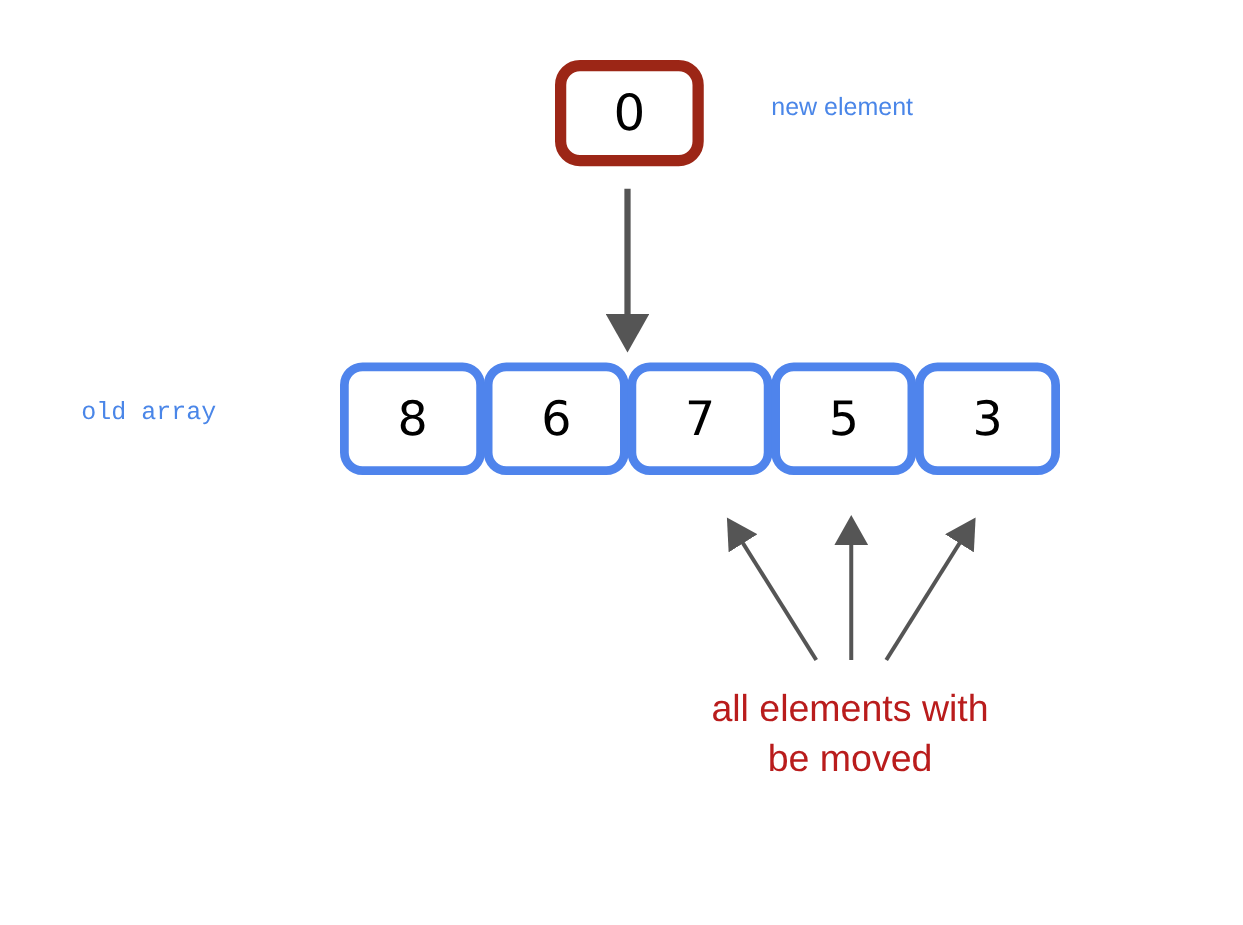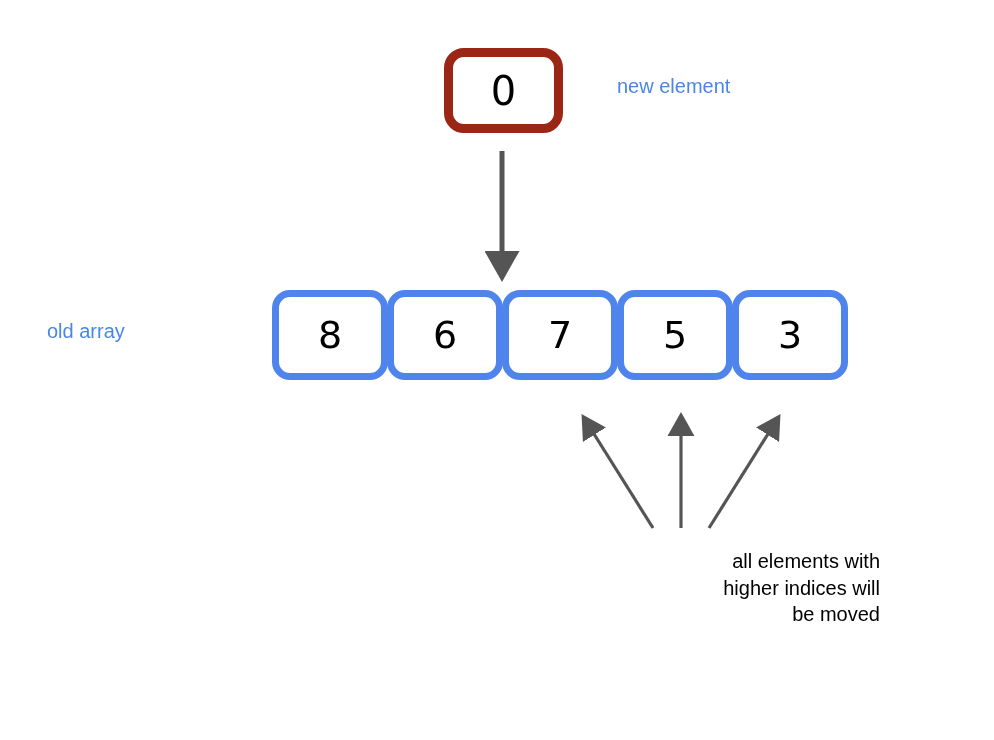--- a/index.html
+++ b/index.html
@@ -75,31 +75,32 @@
     font-size: 20px;
     line-height: 1.22;
     white-space: nowrap;
     font-family: "Liberation Sans", sans-serif;
   }
   .label-new-element {
     left: 617px;
     top: 74px;
   }
   .label-old-array {
-    left: 47px;
+    left: 65px;
     top: 319px;
+    font-family: Liberation Mono, monospace;
   }
   .caption {
     position: absolute;
     left: 480px;
     top: 548px;
     width: 400px;
-    text-align: right;
-    color: #000000;
-    font-size: 20px;
+    text-align: center;
+    color: #b91c1c;
+    font-size: 30px;
     line-height: 1.33;
     font-family: "Liberation Sans", sans-serif;
   }
 
   
   .arrow-layer {
     position: absolute;
     left: 0;
     top: 0;
     width: 994px;
@@ -152,17 +153,16 @@
 
     <line x1="653" y1="528" x2="589" y2="426" stroke="#555555" stroke-width="3.2" marker-end="url(#head-up)"></line>
 
     <line x1="681" y1="528" x2="681" y2="426" stroke="#555555" stroke-width="3.2" marker-end="url(#head-up)"></line>
 
     <line x1="709" y1="528" x2="773" y2="426" stroke="#555555" stroke-width="3.2" marker-end="url(#head-up)"></line>
   </svg>
 
   <div class="caption">
     <div>all elements with</div>
-    <div>higher indices will</div>
     <div>be moved</div>
   </div>
 
 </div>
 
 </body></html>

